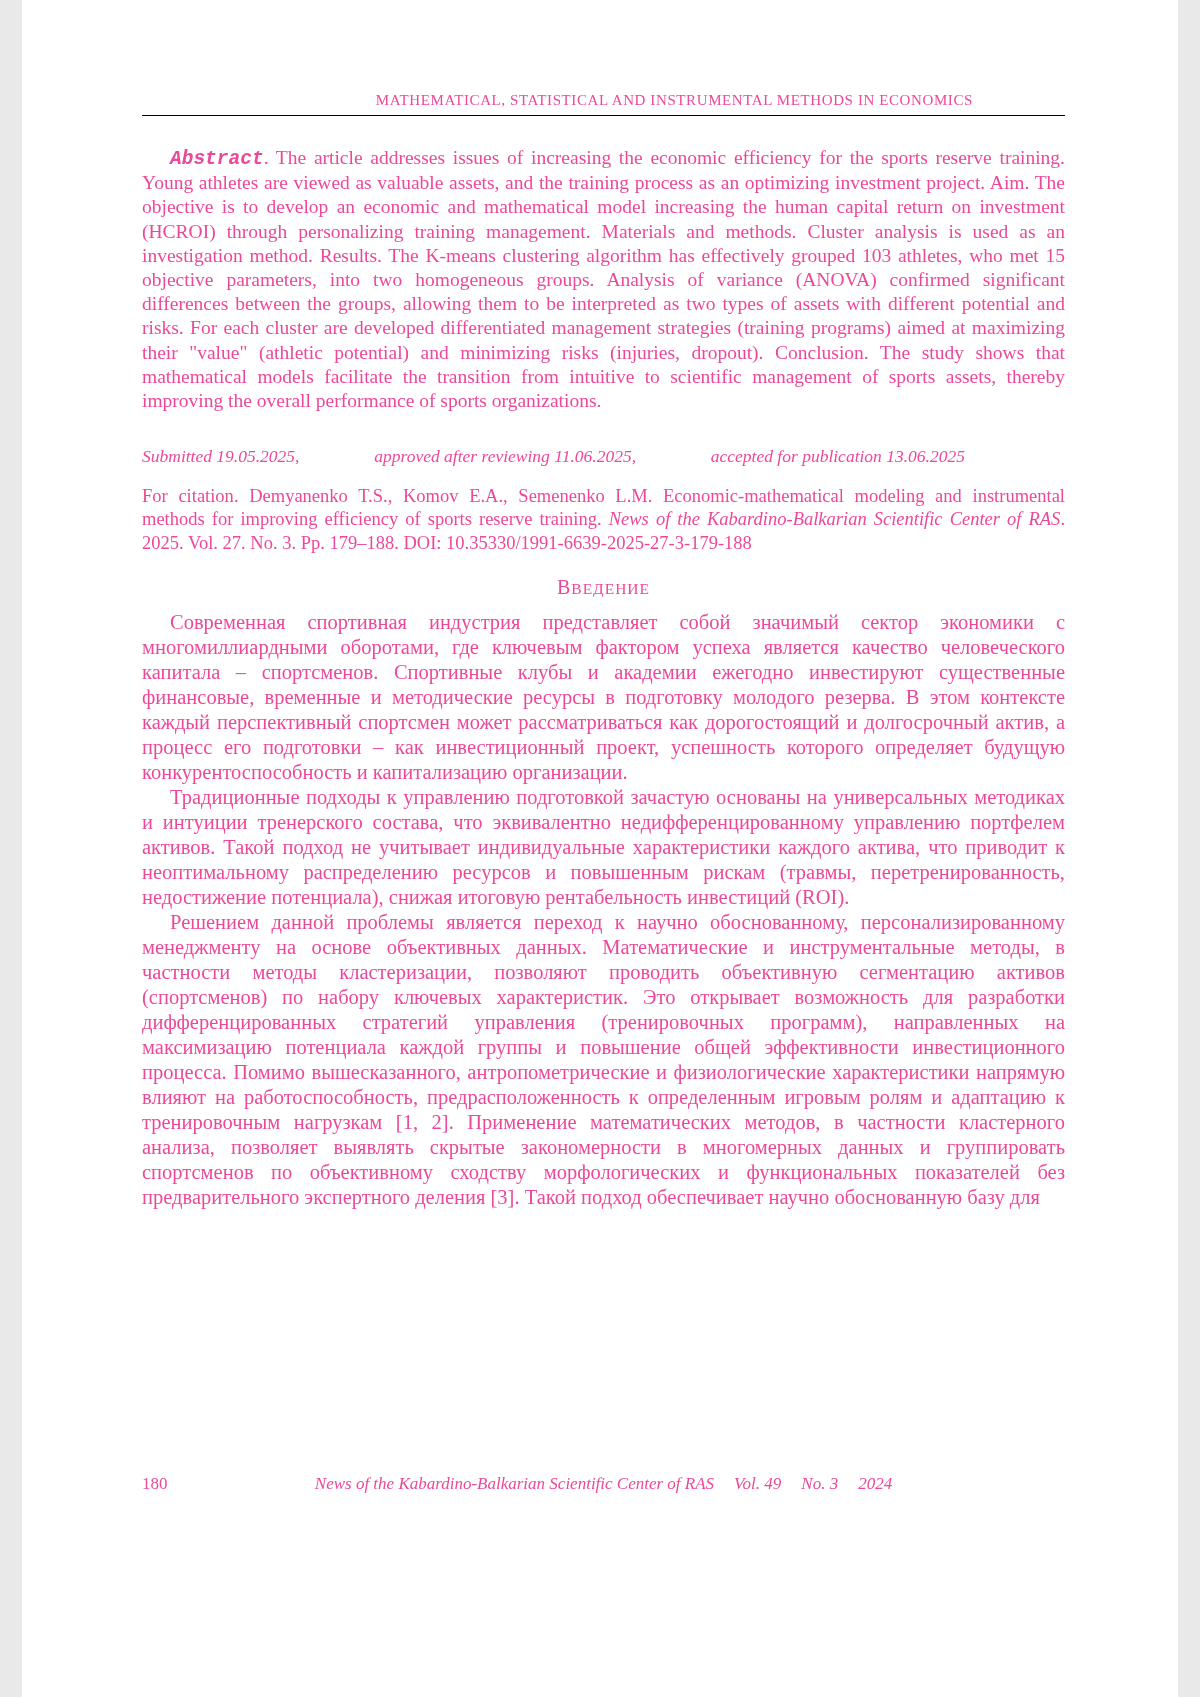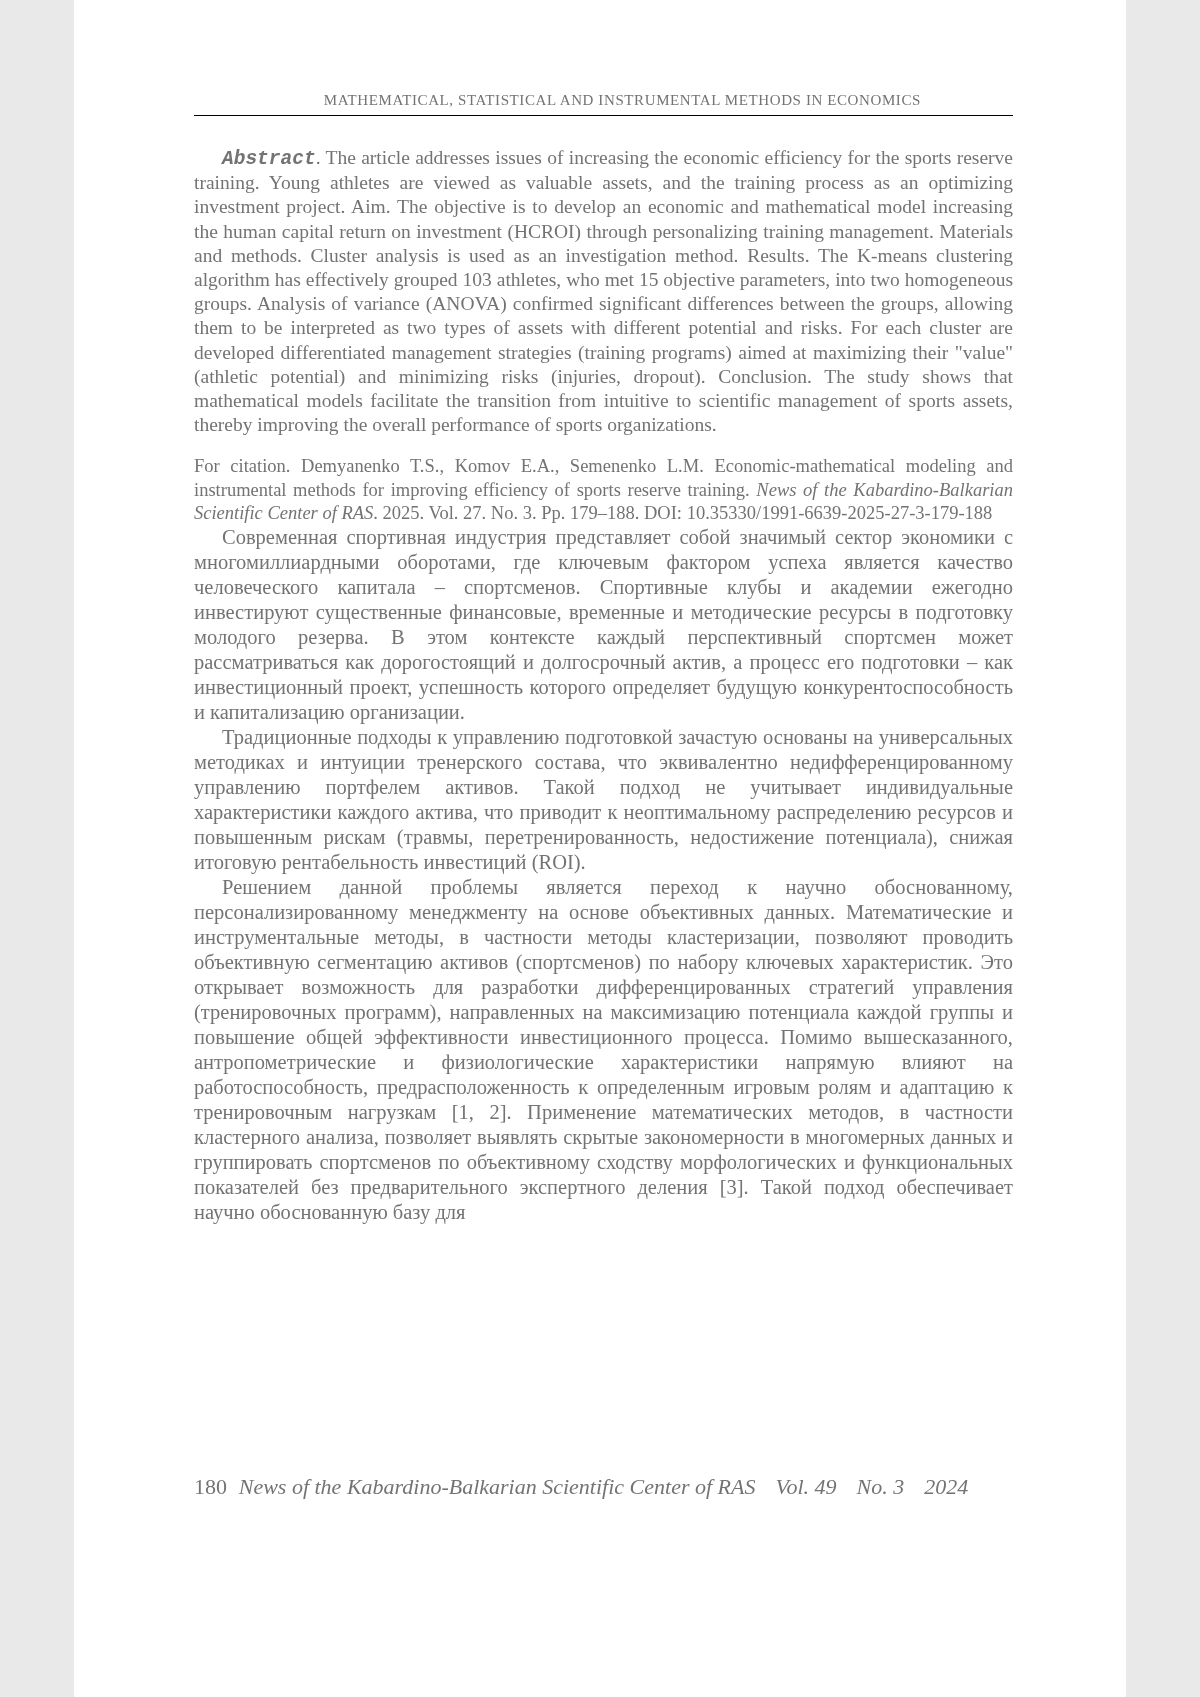--- a/index.html
+++ b/index.html
@@ -2,25 +2,25 @@
 <html lang="en"><head>
 <meta charset="utf-8">
 <style>
   html, body {
     margin: 0;
     padding: 0;
     background: #e9e9e9;
   }
   .page {
     position: relative;
-    width: 1052px;
+    width: 1156px;
     height: 1697px;
     margin: 0 auto;
     background: #ffffff;
-    color: #737373;
+    color: #ec4899;
     font-family: "Liberation Serif", "DejaVu Serif", serif;
     box-sizing: border-box;
     overflow: hidden;
   }
   .content {
     position: absolute;
     left: 120px;
     right: 113px;
     top: 0;
   }
@@ -82,21 +82,21 @@
     line-height: 25px;
   }
   .b  { font-weight: normal; }
   .i  { font-style: italic; }
   .bi { font-weight: bold; font-style: italic; font-family: Liberation Mono, monospace; }
   .footer {
     position: absolute;
     top: 1474px;
     left: 120px;
     right: 113px;
-    font-size: 22px;
+    font-size: 17px;
     text-align: right;
   }
   .page-num {
     position: absolute;
     left: 0;
     top: 0;
   }
   .footer-journal {
     display: flex;
     justify-content: center;
@@ -110,23 +110,29 @@
 
 <div class="page">
   <div class="content">
 
     <div class="running-title">MATHEMATICAL, STATISTICAL AND INSTRUMENTAL METHODS IN ECONOMICS</div>
     <hr class="header-rule">
 
     <p class="para abstract"><span class="bi">Abstract</span><span>. The article addresses issues of increasing the economic efficiency for the sports reserve training. Young athletes are viewed as valuable assets, and the training process as an optimizing investment project. </span><span class="b">Aim</span><span>. The objective is to develop an economic and mathematical model increasing the human capital return on investment (HCROI) through personalizing training management. </span><span class="b">Materials and methods</span><span>. Cluster analysis is used as an investigation method. </span><span class="b">Results</span><span>. The K-means clustering algorithm has effectively grouped 103 athletes, who met 15 objective parameters, into two homogeneous groups. Analysis of variance (ANOVA) confirmed significant differences between the groups, allowing them to be interpreted as two types of assets with different potential and risks.  For each cluster are developed differentiated management strategies (training programs) aimed at maximizing their "value" (athletic potential) and minimizing risks (injuries, dropout). </span><span class="b">Conclusion</span><span>. The study shows that mathematical models facilitate the transition from intuitive to scientific management of sports assets, thereby improving the overall performance of sports organizations.</span></p>
 
 
+    <div class="dates">
+      <span>Submitted  19.05.2025,</span>
+      <span>approved after reviewing  11.06.2025,</span>
+      <span>accepted for publication  13.06.2025</span>
+    </div>
 
     <p class="para citation"><span class="b">For citation</span><span>. Demyanenko T.S., Komov E.A., Semenenko L.M. Economic-mathematical modeling and instrumental methods for improving efficiency of sports reserve training. </span><span class="i">News of the Kabardino-Balkarian Scientific Center of RAS</span><span>. 2025. Vol. 27. No. 3. Pp. 179–188. DOI: 10.35330/1991-6639-2025-27-3-179-188</span></p>
 
+    <h2 class="section-heading"><span class="sc-initial">В</span><span class="sc-rest">ВЕДЕНИЕ</span></h2>
 
     <p class="ru-para" lang="ru">Современная спортивная индустрия представляет собой значимый сектор экономики с многомиллиардными оборотами, где ключевым фактором успеха является качество человеческого капитала – спортсменов. Спортивные клубы и академии ежегодно инвестируют существенные финансовые, временные и методические ресурсы в подготовку молодого резерва. В этом контексте каждый перспективный спортсмен может рассматриваться как дорогостоящий и долгосрочный актив, а процесс его подготовки – как инвестиционный проект, успешность которого определяет будущую конкурентоспособность и капитализацию организации.</p>
     <p class="ru-para" lang="ru">Традиционные подходы к управлению подготовкой зачастую основаны на универсальных методиках и интуиции тренерского состава, что эквивалентно недифференцированному управлению портфелем активов. Такой подход не учитывает индивидуальные характеристики каждого актива, что приводит к неоптимальному распределению ресурсов и повышенным рискам (травмы, перетренированность, недостижение потенциала), снижая итоговую рентабельность инвестиций (ROI).</p>
     <p class="ru-para" lang="ru">Решением данной проблемы является переход к научно обоснованному, персонализированному менеджменту на основе объективных данных. Математические и инструментальные методы, в частности методы кластеризации, позволяют проводить объективную сегментацию активов (спортсменов) по набору ключевых характеристик. Это открывает возможность для разработки дифференцированных стратегий управления (тренировочных программ), направленных на максимизацию потенциала каждой группы и повышение общей эффективности инвестиционного процесса. Помимо вышесказанного, антропометрические и физиологические характеристики напрямую влияют на работоспособность, предрасположенность к определенным игровым ролям и адаптацию к тренировочным нагрузкам [1, 2]. Применение математических методов, в частности кластерного анализа, позволяет выявлять скрытые закономерности в многомерных данных и группировать спортсменов по объективному сходству морфологических и функциональных показателей без предварительного экспертного деления [3]. Такой подход обеспечивает научно обоснованную базу для</p>
 
   </div>
 
   <div class="footer">
     <span class="page-num">180</span>
     <div class="footer-journal">

